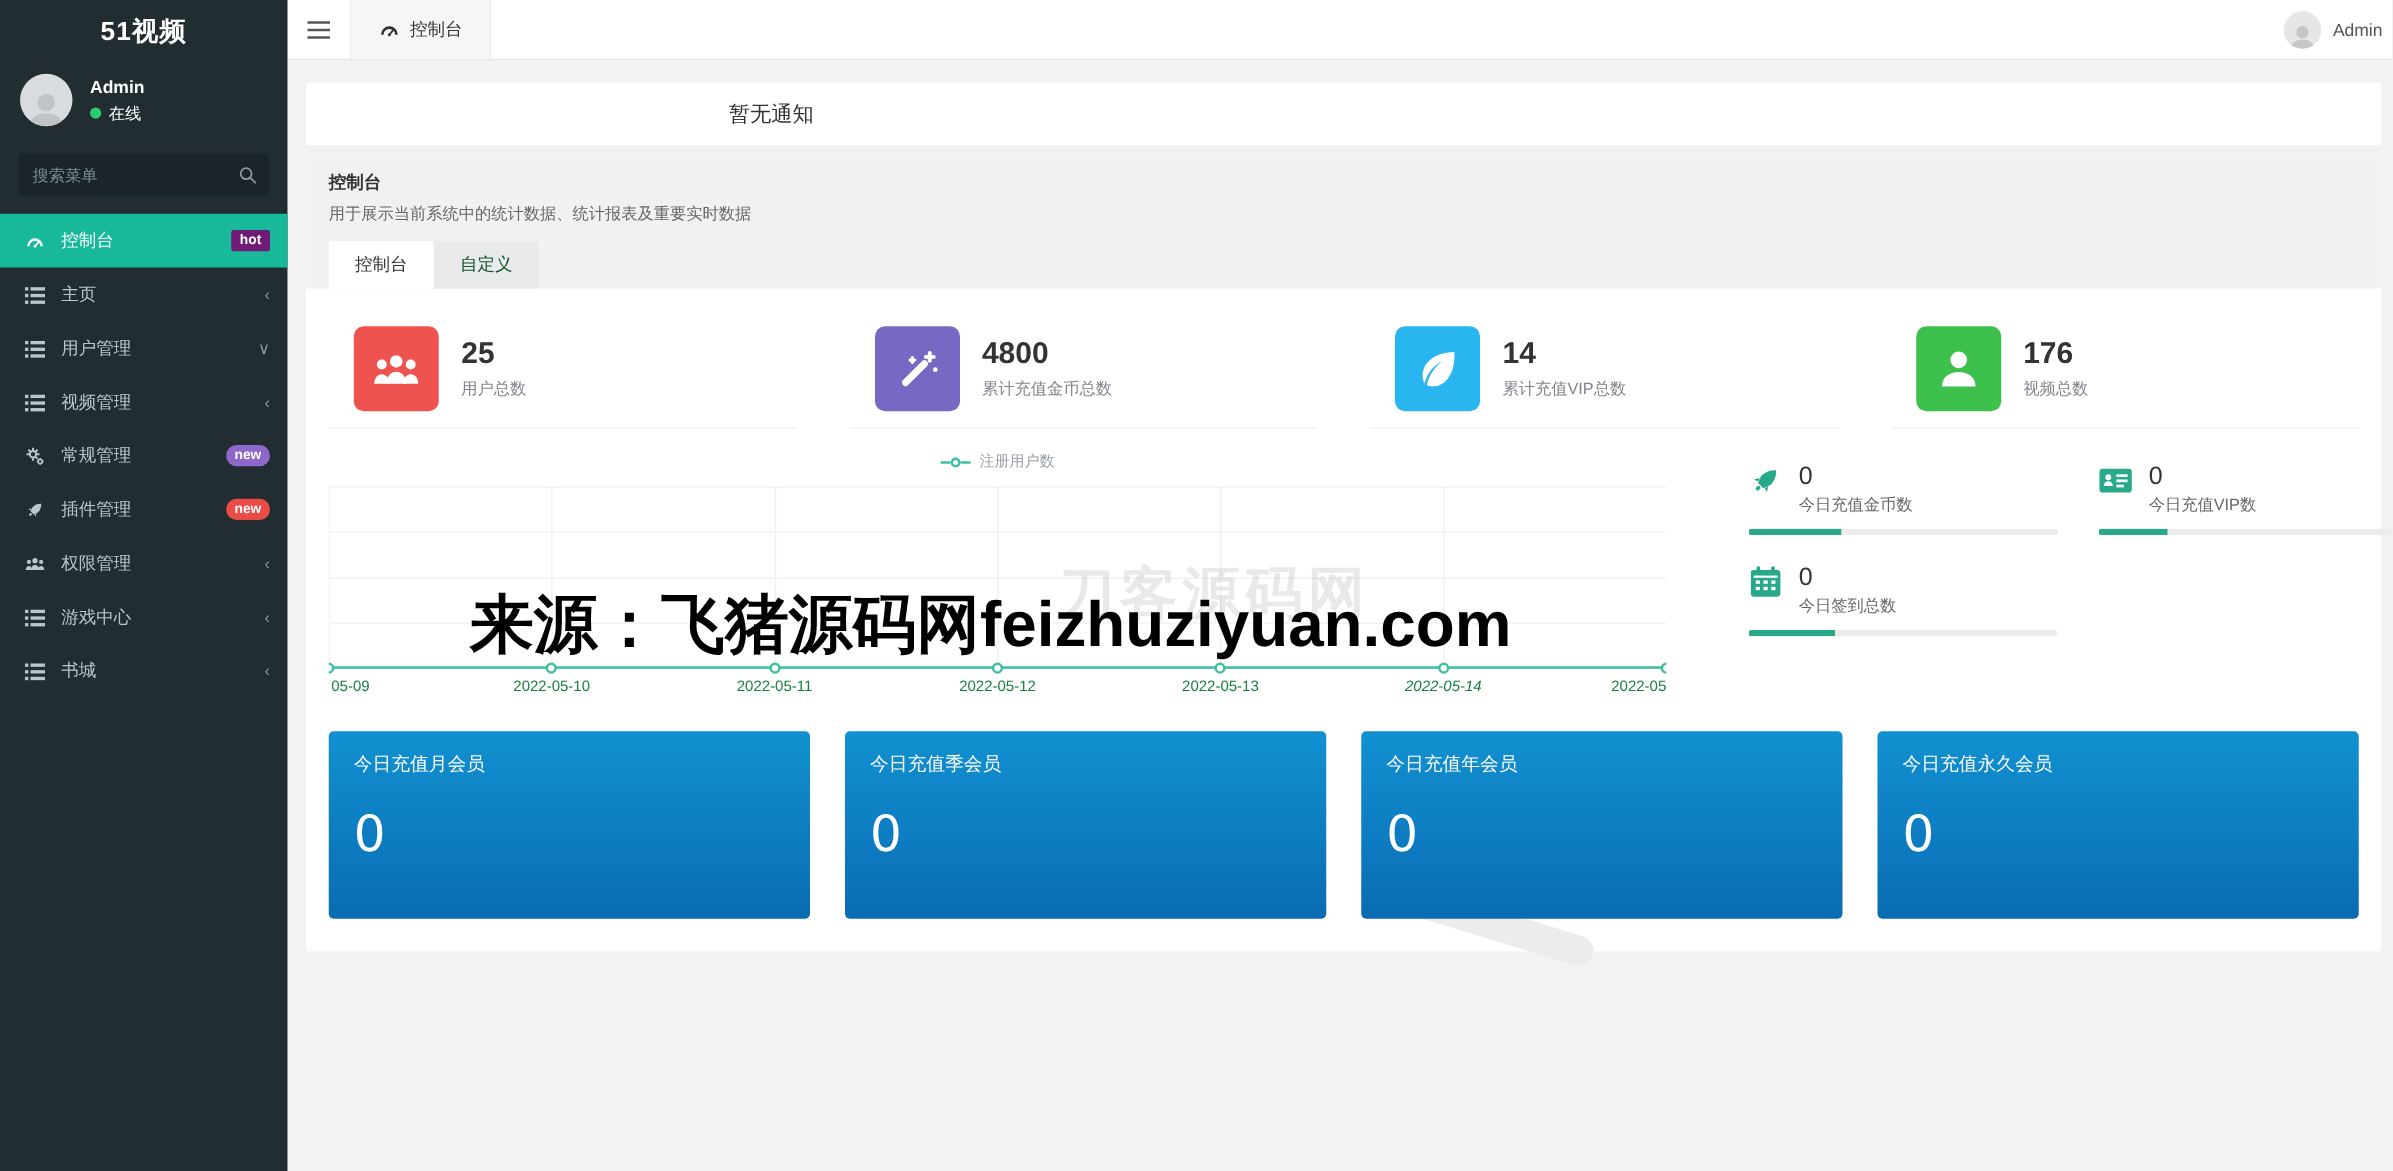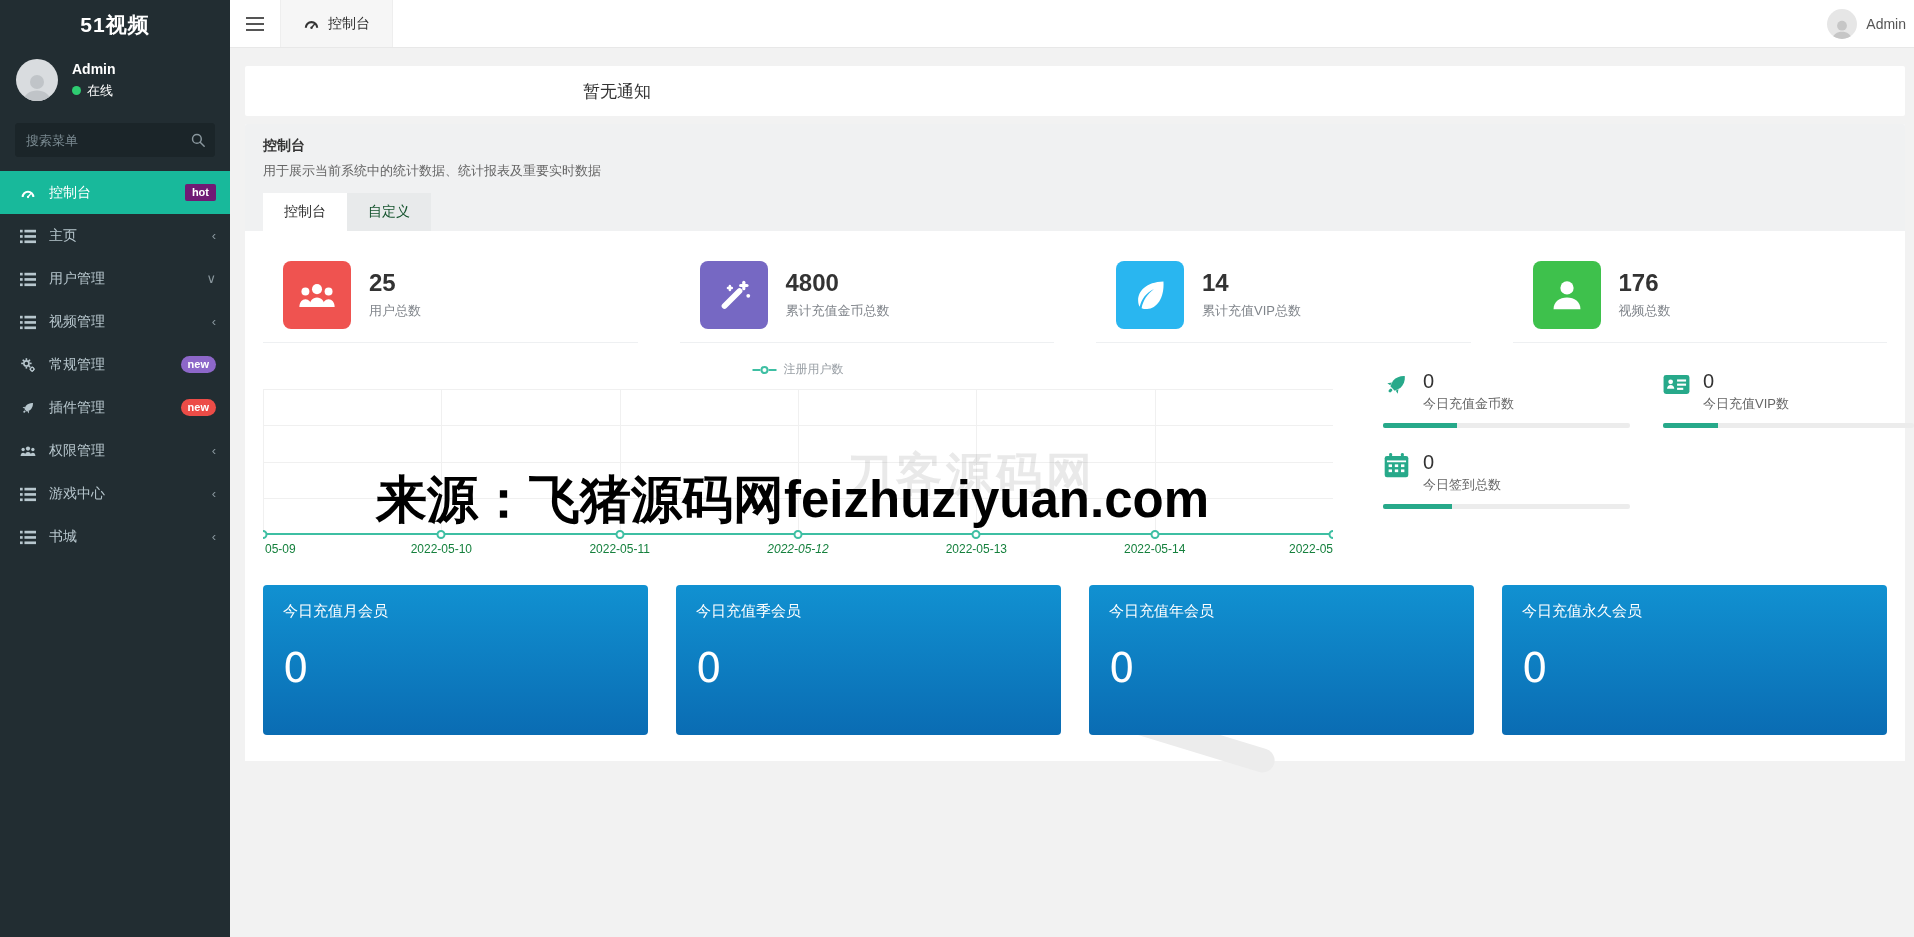--- a/index.html
+++ b/index.html
@@ -57,21 +57,21 @@
 
   
   .stat-row { display:flex; gap:42px; }
   .stat-card { flex:1; height:96px; background:#fff; border-bottom:1px solid #eef0f2; display:flex; align-items:center; gap:18px; padding-left:20px; }
   .stat-ic { width:68px; height:68px; border-radius:8px; color:#fff; display:flex; align-items:center; justify-content:center; flex:none; }
   .stat-ic svg { width:38px; height:38px; }
   .stat-num { font-size:24px; font-weight:bold; color:#333; }
   .stat-lab { font-size:13px; color:#80858b; margin-top:5px; }
 
   
-  .dash-row { display:flex; margin-top:16px; }
+  .dash-row { display:flex; margin-top:16px;gap:16px; }
   .chart { position:relative; width:1070px; height:202px; overflow:hidden; flex:none; }
   .legend { position:absolute; top:2px; left:50%; transform:translateX(-50%); display:flex; align-items:center; gap:7px; cursor:pointer; z-index:3; }
   .lg-mark { display:flex; align-items:center; }
   .lg-mark i { display:block; width:8px; height:0; border-top:2px solid #3ebfa3; }
   .lg-mark b { display:block; width:8px; height:8px; border:2px solid #3ebfa3; border-radius:50%; background:#fff; }
   .lg-label { font-size:12px; color:#9aa0a6; }
   .plot { position:absolute; left:0; right:0; top:30px; bottom:26px; border-bottom:1px solid #ccc; }
   .gline-v { position:absolute; top:0; bottom:0; width:1px; background:#f0f0f0; }
   .gline-h { position:absolute; left:0; right:0; height:1px; background:#f0f0f0; }
   .series-line { position:absolute; left:0; right:0; bottom:-1px; height:2px; background:#3ebfa3; z-index:2; }
@@ -399,23 +399,23 @@
                   <div class="pt" style="left: 33.3333%;"></div>
                   <div class="pt" style="left: 50%;"></div>
                   <div class="pt" style="left: 66.6667%;"></div>
                   <div class="pt" style="left: 83.3333%;"></div>
                   <div class="pt" style="left: 100%;"></div>
                 </div>
               <div class="xlabels" id="xlabels">
                   <span class="xtick" style="left: 2px;">05-09</span>
                   <span class="xtick" style="left: 16.6667%; transform: translateX(-50%);">2022-05-10</span>
                   <span class="xtick" style="left: 33.3333%; transform: translateX(-50%);">2022-05-11</span>
-                  <span class="xtick" style="left: 50%; transform: translateX(-50%); font-style: italic;">2022-05-12</span>
+                  <span class="xtick" style="left: 50%; transform: translateX(-50%);">2022-05-12</span>
                   <span class="xtick" style="left: 66.6667%; transform: translateX(-50%);">2022-05-13</span>
-                  <span class="xtick" style="left: 83.3333%; transform: translateX(-50%);">2022-05-14</span>
+                  <span class="xtick" style="left: 83.3333%; transform: translateX(-50%); font-style: italic;">2022-05-14</span>
                   <span class="xtick" style="right: 0px;">2022-05</span>
                 </div>
             </div>
             <div class="today-grid" id="today">
                 <div class="today-cell">
                   <div class="cell-top">
                     <span class="today-ic">
                       <svg viewBox="0 0 24 24" width="100%" height="100%">
                         <g transform="rotate(45 12 12)" fill="currentColor">
                           <path d="M12 1.5c3 2.6 4.6 6.2 4.6 10.3l-1.9 5.2H9.3l-1.9-5.2C7.4 7.7 9 4.1 12 1.5z"></path>

